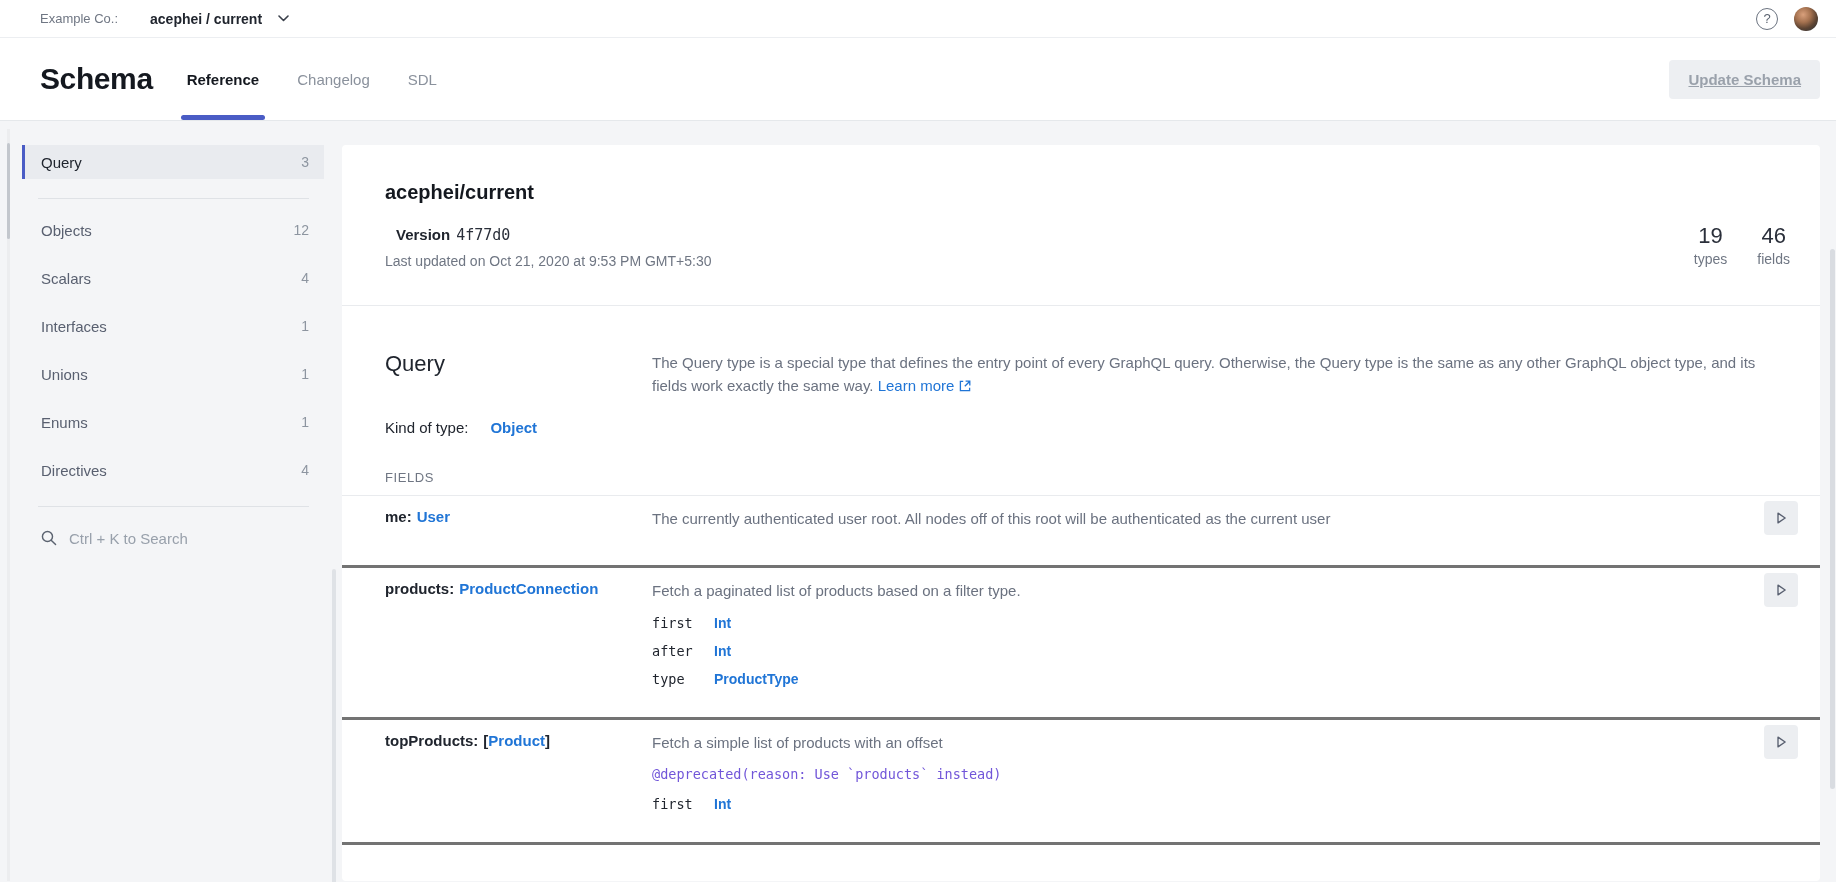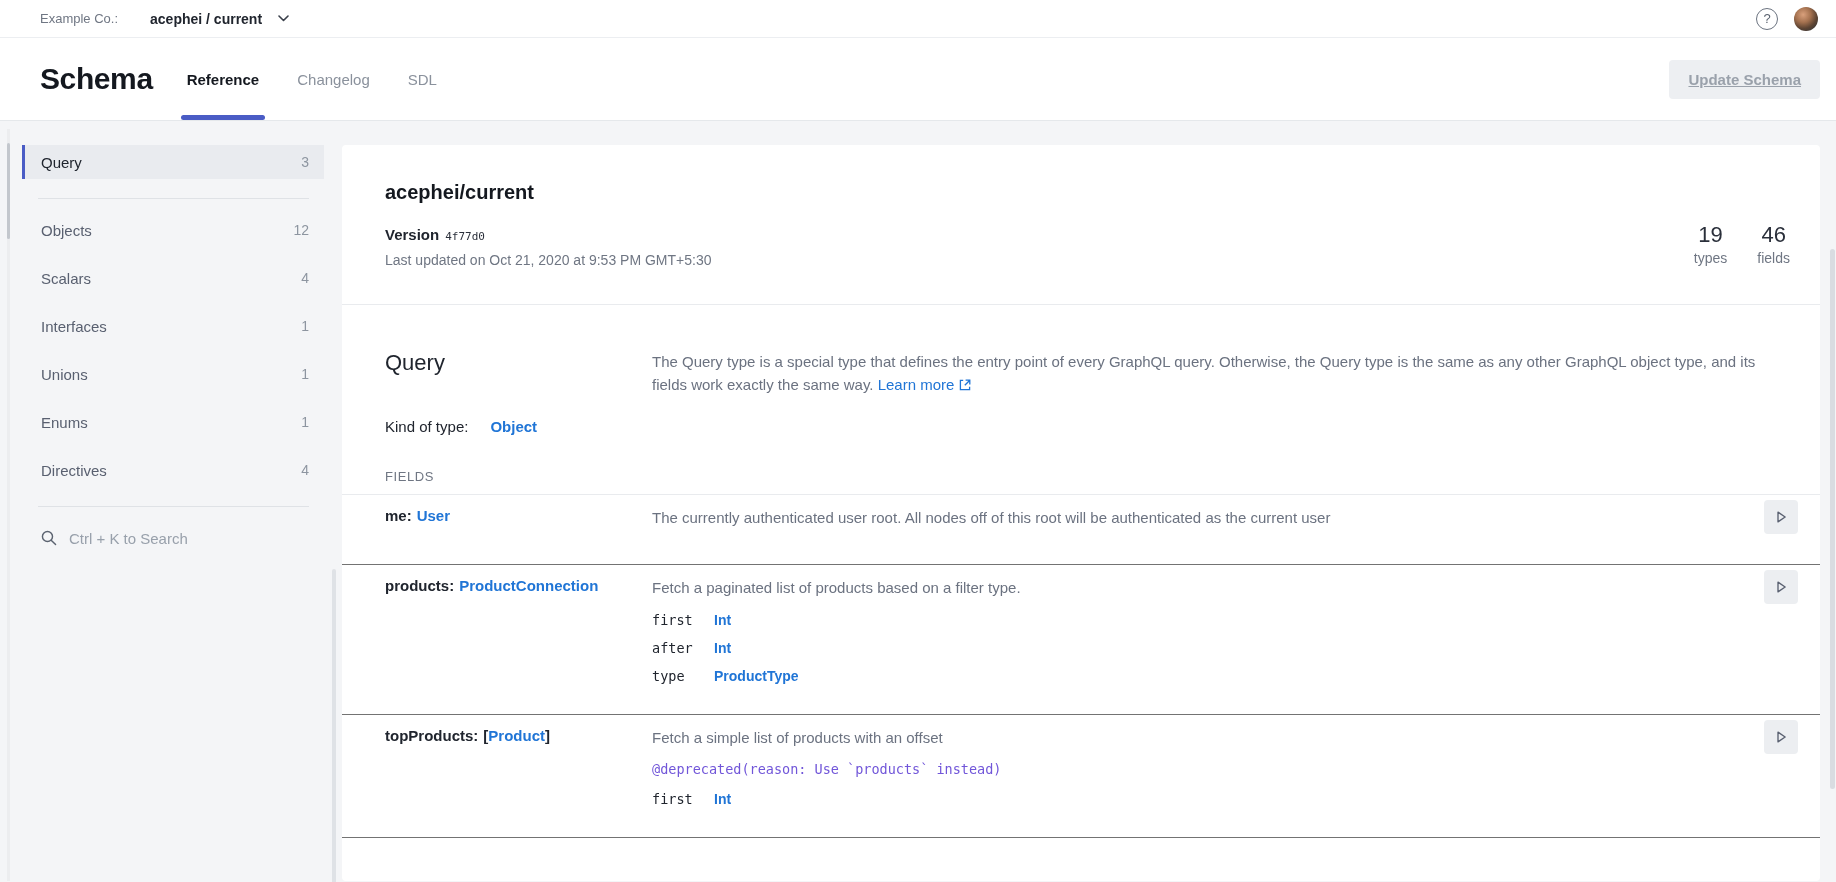--- a/index.html
+++ b/index.html
@@ -39,40 +39,40 @@
   .side-divider { height:1px; background:#dfe2e6; margin:19px 15px 14px 16px; }
   .side-search { display:flex; align-items:center; gap:11px; height:34px; padding-left:18px; margin-top:2px; cursor:pointer; }
   .side-search-text { font-size:15px; color:#98a0ab; }
   .side-scroll-thumb { position:absolute; right:-12px; top:424px; width:4px; height:340px; background:#dfe2e6; border-radius:2px; }
 
   
   .main-card { flex:1; background:#fff; border-radius:4px; margin:0 16px 0 18px; overflow:hidden; }
   .card-head { display:flex; justify-content:space-between; padding:36px 30px 36px 43px; }
   .graph-title { font-size:20px; font-weight:700; color:#14181f; margin-bottom:22px; }
   .version-line { font-size:15px; color:#20252e; }
-  .version-label { font-weight:700; }
-  .version-value { font-family:"DejaVu Sans Mono", monospace; font-size:11px; color:#2a2f3a; margin-left:6px;text-align:center; }
+  .version-label { font-weight:700;margin-left:11px; }
+  .version-value { font-family:"DejaVu Sans Mono", monospace; font-size:15px; color:#2a2f3a; margin-left:6px;text-align:center; }
   .last-updated { font-size:14px; color:#6f7683; margin-top:9px; }
   .stats { display:flex; gap:30px; align-self:flex-end; margin-bottom:2px; }
   .stat { text-align:center; }
   .stat-value { font-size:22px; color:#2a2f3a; }
   .stat-label { font-size:14px; color:#6f7683; margin-top:2px; }
   .hr { height:1px; background:#e9ebee; }
 
   .type-section { padding:45px 22px 0 43px; }
   .type-head { display:grid; grid-template-columns:267px 1fr; }
   .type-name { font-size:22px; font-weight:400; color:#20252e; }
   .type-desc { font-size:15px; color:#6b7280; line-height:1.55; max-width:1110px; }
   .learn-more { color:var(--link,#2075d6); }
   .kind-line { margin-top:21px; font-size:15px; color:#20252e; }
   .kind-link { color:var(--link,#2075d6); font-weight:600; margin-left:22px; }
   .fields-label { margin-top:34px; font-size:13px; letter-spacing:.6px; color:#6f7683; padding-bottom:10px; }
   .full-hr { height:1px; background:#e9ebee; margin:0 -22px 0 -43px; }
 
-  .field-row { display:grid; grid-template-columns:267px 1fr 40px; padding:12px 22px 30px 43px; border-bottom:1px solid #737373; }
+  .field-row { display:grid; grid-template-columns:267px 1fr 40px; padding:12px 22px 30px 43px; border-bottom:3px solid #737373; }
   .field-name { font-size:15px; font-weight:700; color:#20252e; }
   .type-wrap { margin-left:5px; }
   .type-link { color:var(--link,#2075d6); font-weight:700; }
   .field-desc { font-size:15px; color:#6b7280; line-height:1.45; }
   .deprecated { font-family:"DejaVu Sans Mono", monospace; font-size:13.5px; color:var(--deprecated,#7156d9); margin-top:12px; }
   .args { margin-top:14px; }
   .arg-row { display:flex; align-items:baseline; margin-bottom:12px; }
   .arg-row:last-child { margin-bottom:0; }
   .arg-name { font-family:"DejaVu Sans Mono", monospace; font-size:13.5px; color:#20252e; min-width:62px; }
   .arg-type { color:var(--link,#2075d6); font-size:14px; font-weight:700; }

